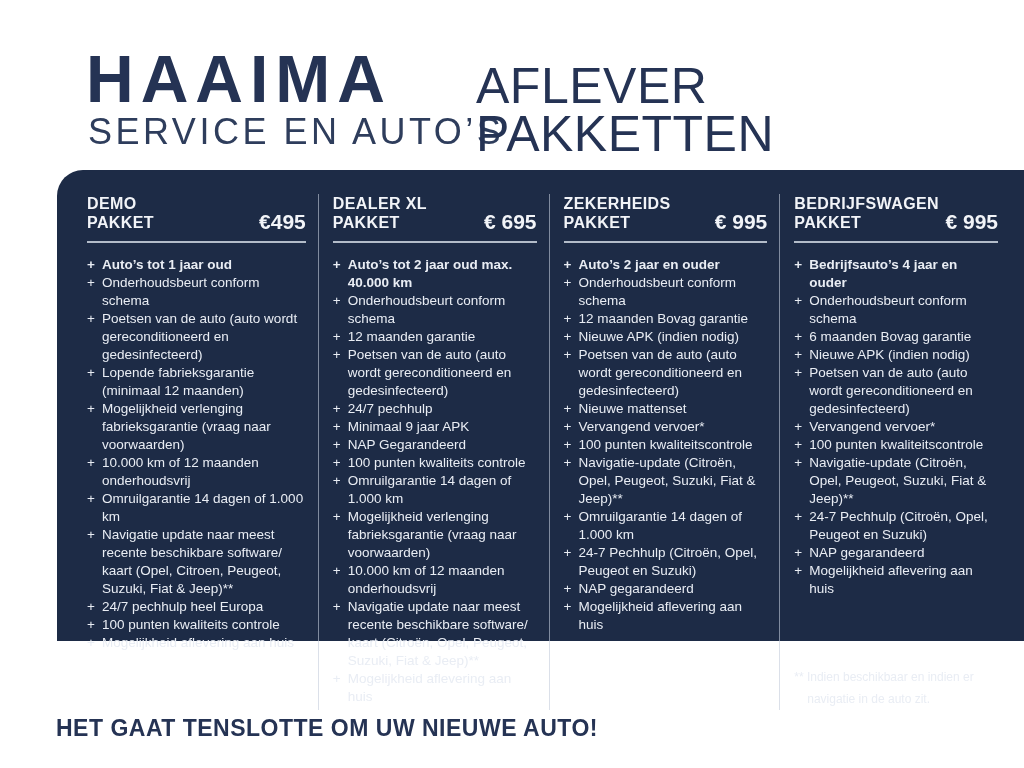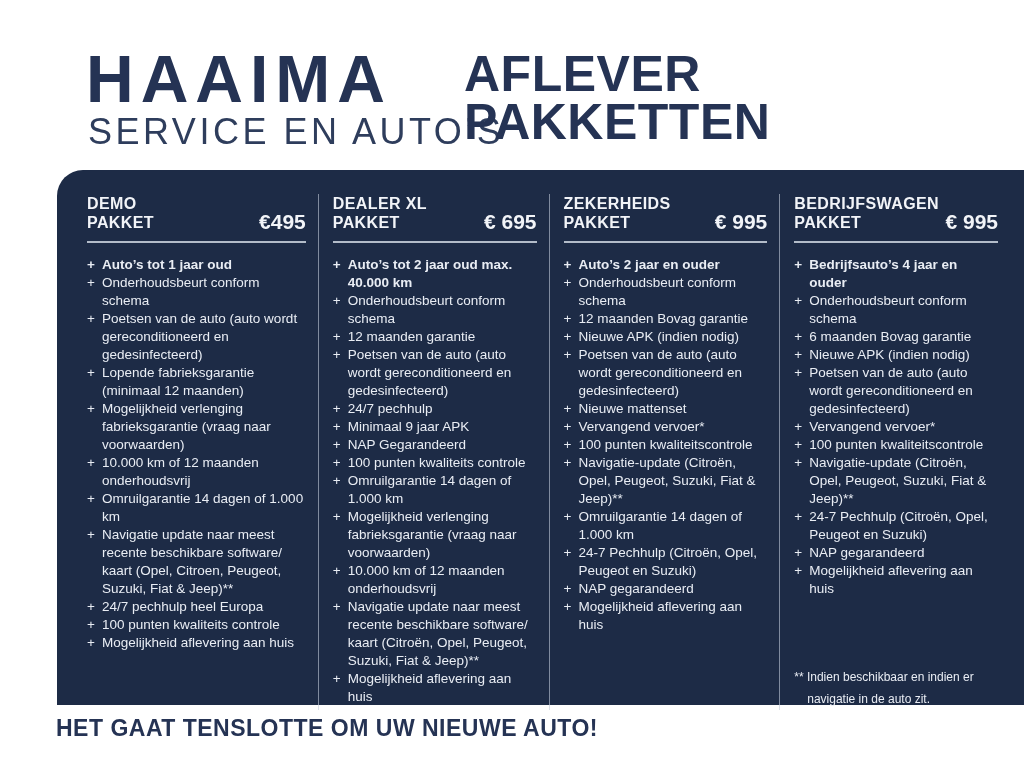--- a/index.html
+++ b/index.html
@@ -15,29 +15,29 @@
     position:absolute; left:86px; top:46px;
     font-size:66px; font-weight:700; letter-spacing:7px;
     color:#253354; line-height:1;
   }
   .brand-subtitle {
     position:absolute; left:88px; top:114px;
     font-size:36px; font-weight:400; letter-spacing:3.5px;
     color:#2e3d5c; line-height:1;
   }
   .page-title {
-    position:absolute; left:460px; top:46px; margin:4px;
-    font-size:50px; font-weight:700; letter-spacing:.5px;
+    position:absolute; left:460px; top:46px; margin:16px;
+    font-size:50px; font-weight:400; letter-spacing:.5px;
     color:#253354; line-height:48px;
   }
 
   
   .panel {
     position:absolute; left:57px; top:170px;
-    width:967px; height:535px;
+    width:967px; height:471px;
     background:#1d2b46;
     border-radius:26px 0 0 0;
     box-sizing:border-box;
     padding:24px 14px 16px 30px;
   }
   .grid { display:grid; grid-template-columns:repeat(4,1fr); height:100%; }
   .col { padding:0 12px 0 14px; min-width:0; }
   .col:first-child { padding-left:0; }
   .col + .col { border-left:1.5px solid rgba(195,204,218,.6); }
 

